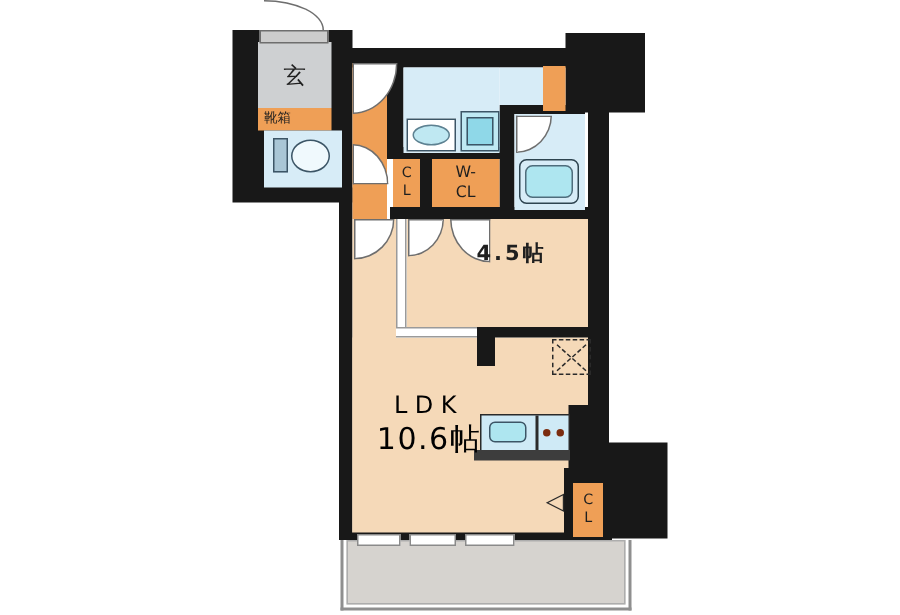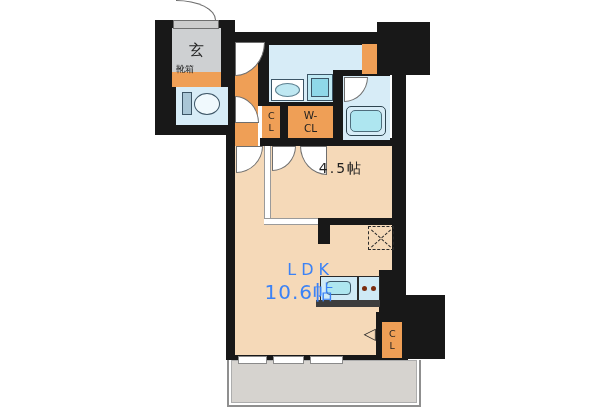--- a/index.html
+++ b/index.html
@@ -107,25 +107,25 @@
 
   <div class="dashedbox" style="left:368px;top:226px;width:26px;height:24px;">
     <div class="xline" style="transform:rotate(42deg);"></div>
     <div class="xline" style="transform:rotate(-42deg);"></div>
   </div>
 
   <div class="fill" style="left:382px;top:322px;width:20px;height:36px;background:#ef9f56;"></div>
   <div class="lbl" style="left:360px;top:324px;width:20px;height:20px;font-size:16px;color:#2a2a2a;">◁</div>
 
   <div class="lbl" style="left:172px;top:28px;width:49px;height:44px;font-size:15px;">玄</div>
-  <div class="lbl" style="left:172px;top:62px;width:26px;height:15px;font-size:9px;">靴箱</div>
+  <div class="lbl" style="left:172px;top:72px;width:26px;height:15px;font-size:9px;">靴箱</div>
   <div class="lbl vtext" style="left:262px;top:106px;width:18px;height:32px;font-size:9.5px;">CL</div>
   <div class="lbl" style="left: 288px; top: 106px; width: 45px; height: 32px; font-size: 10.5px; line-height: 1.25;">W-<br>CL</div>
   <div class="abs" style="left:295px;top:160px;width:92px;text-align:center;color:#1f1f1f;">
-    <div style="font-size:14px;letter-spacing:2px;">4.5帖</div>
+    <div style="font-size:14px;letter-spacing:2px;font-weight:bold;">4.5帖</div>
   </div>
-  <div class="abs" style="left:238px;top:260px;width:96px;text-align:right;color:#3b82f6;">
+  <div class="abs" style="left:238px;top:260px;width:96px;text-align:center;color:#000000;">
     <div style="font-size:16px;letter-spacing:5px;">LDK</div>
     <div style="font-size:20px;letter-spacing:1px;">10.6帖</div>
   </div>
   <div class="lbl vtext" style="left:382px;top:322px;width:20px;height:36px;font-size:9.5px;">CL</div>
 
 </div>
 
 </body></html>

